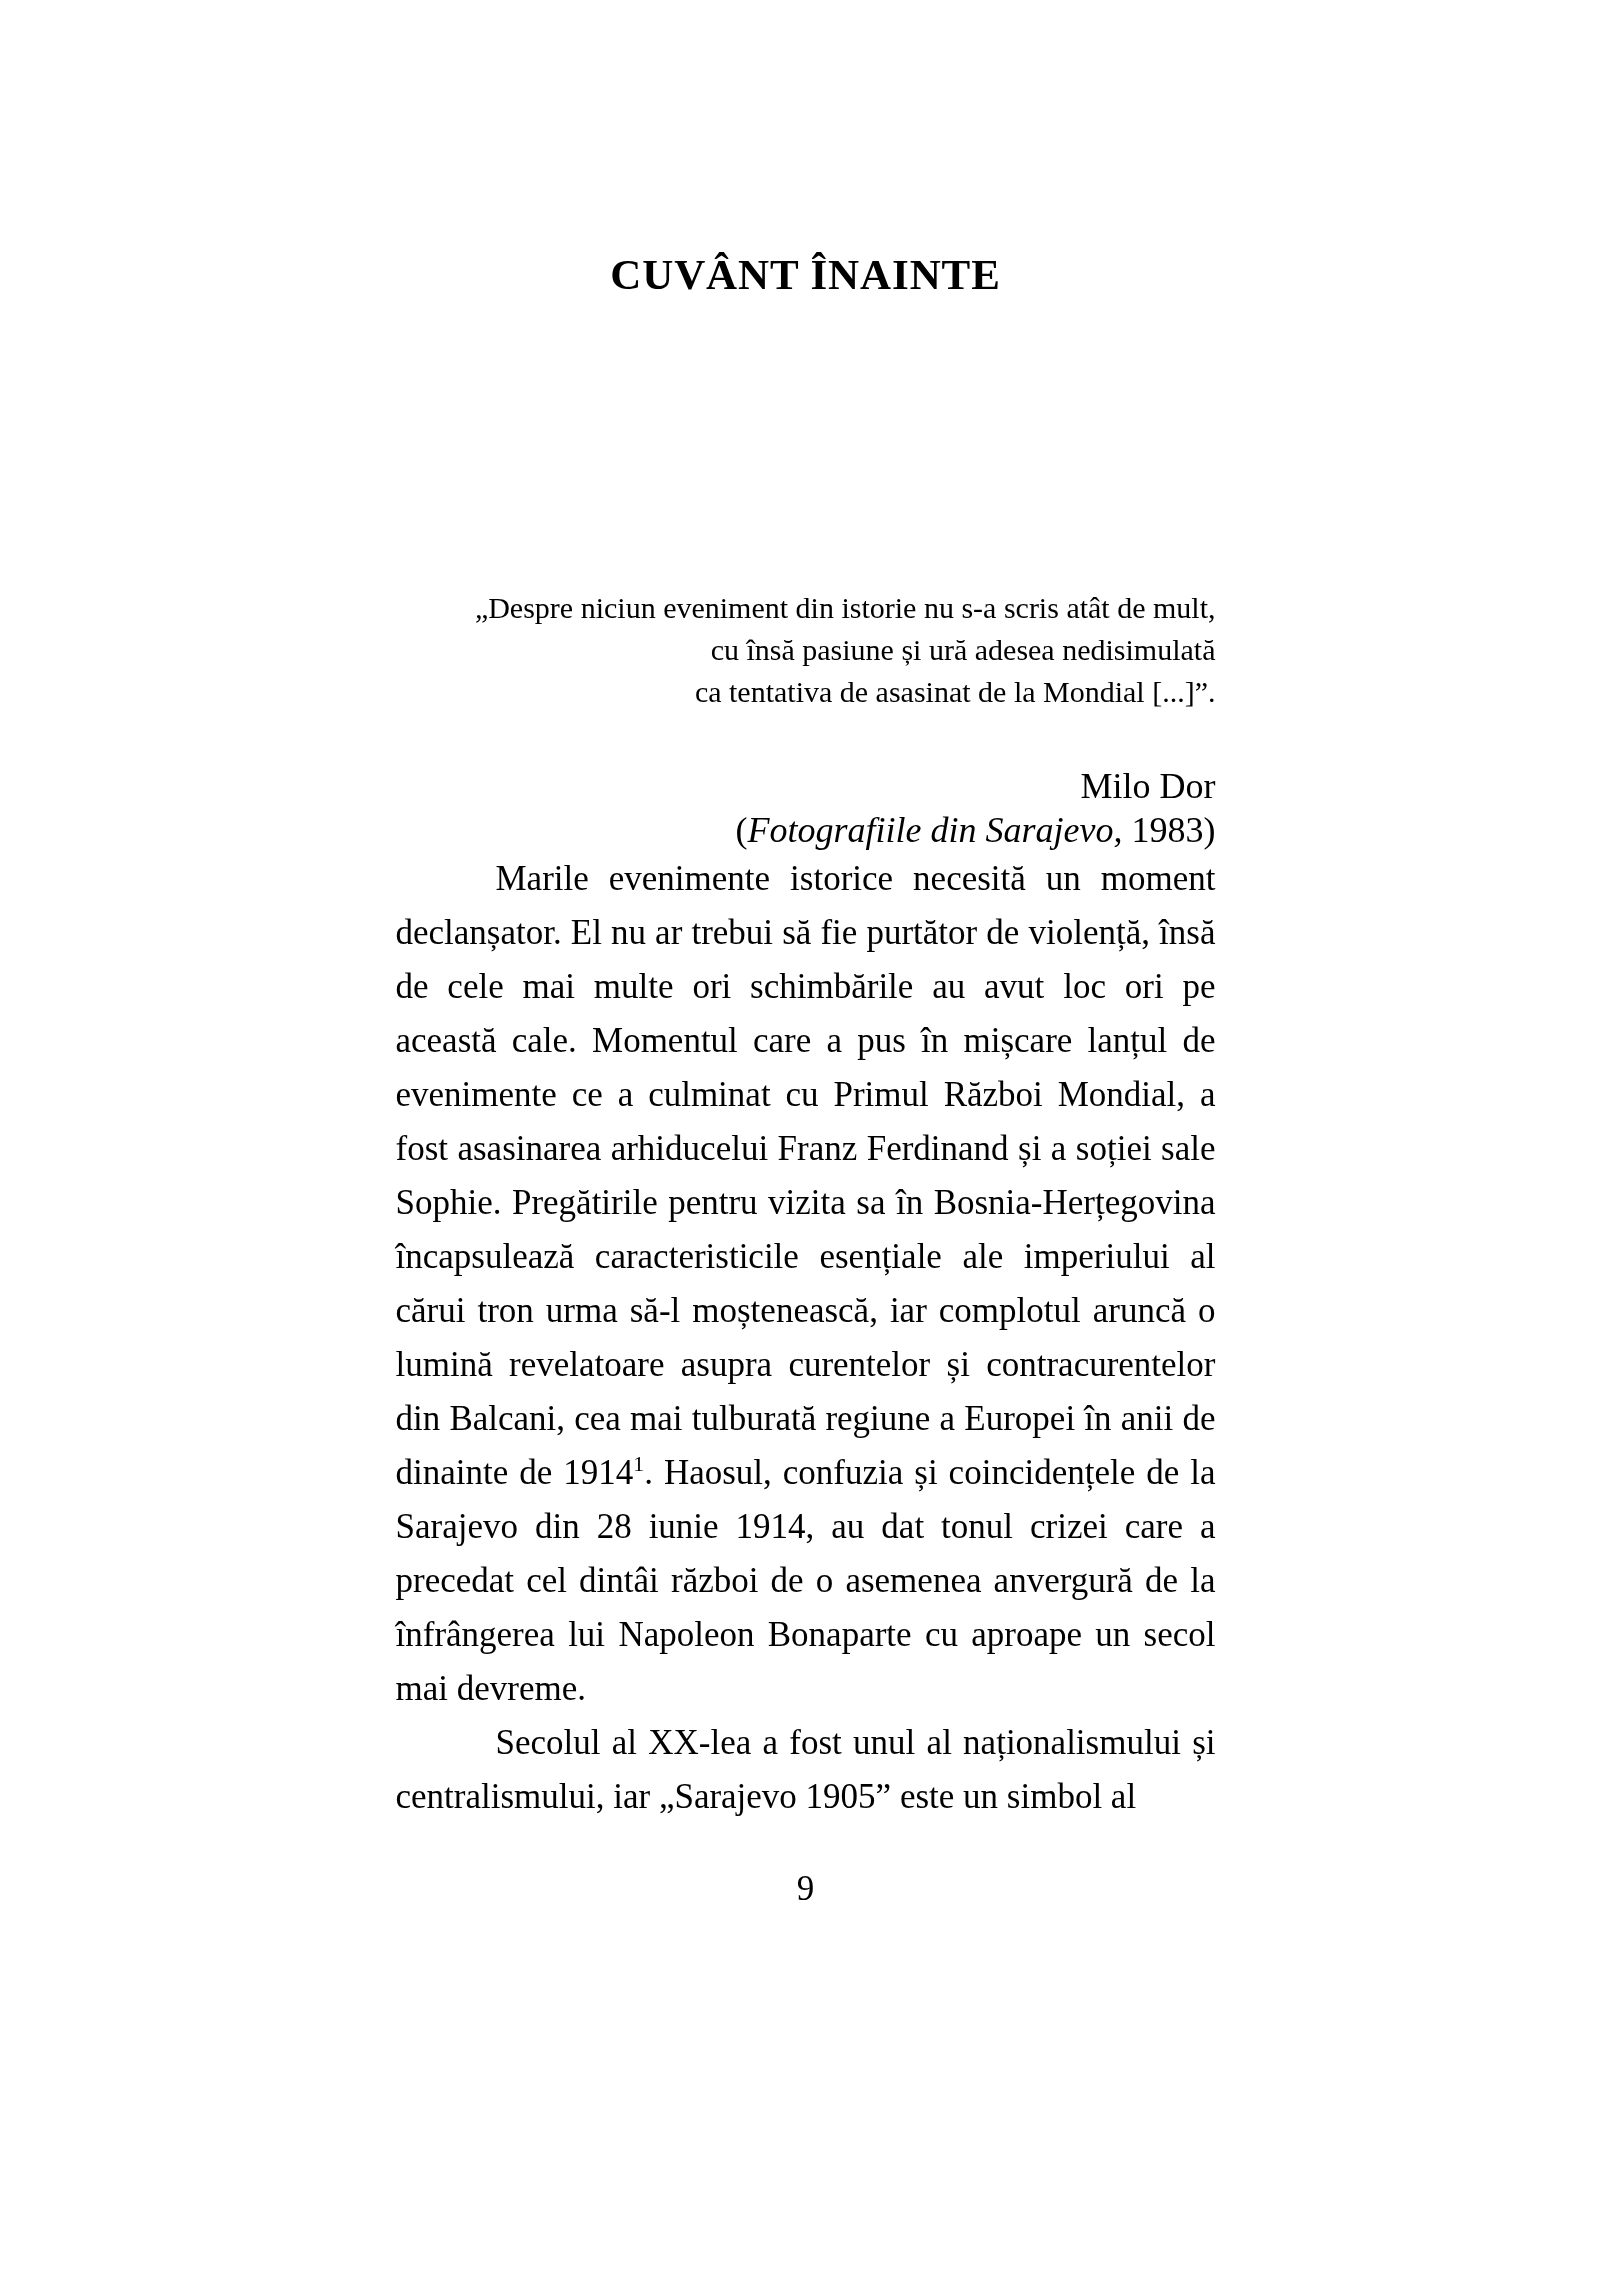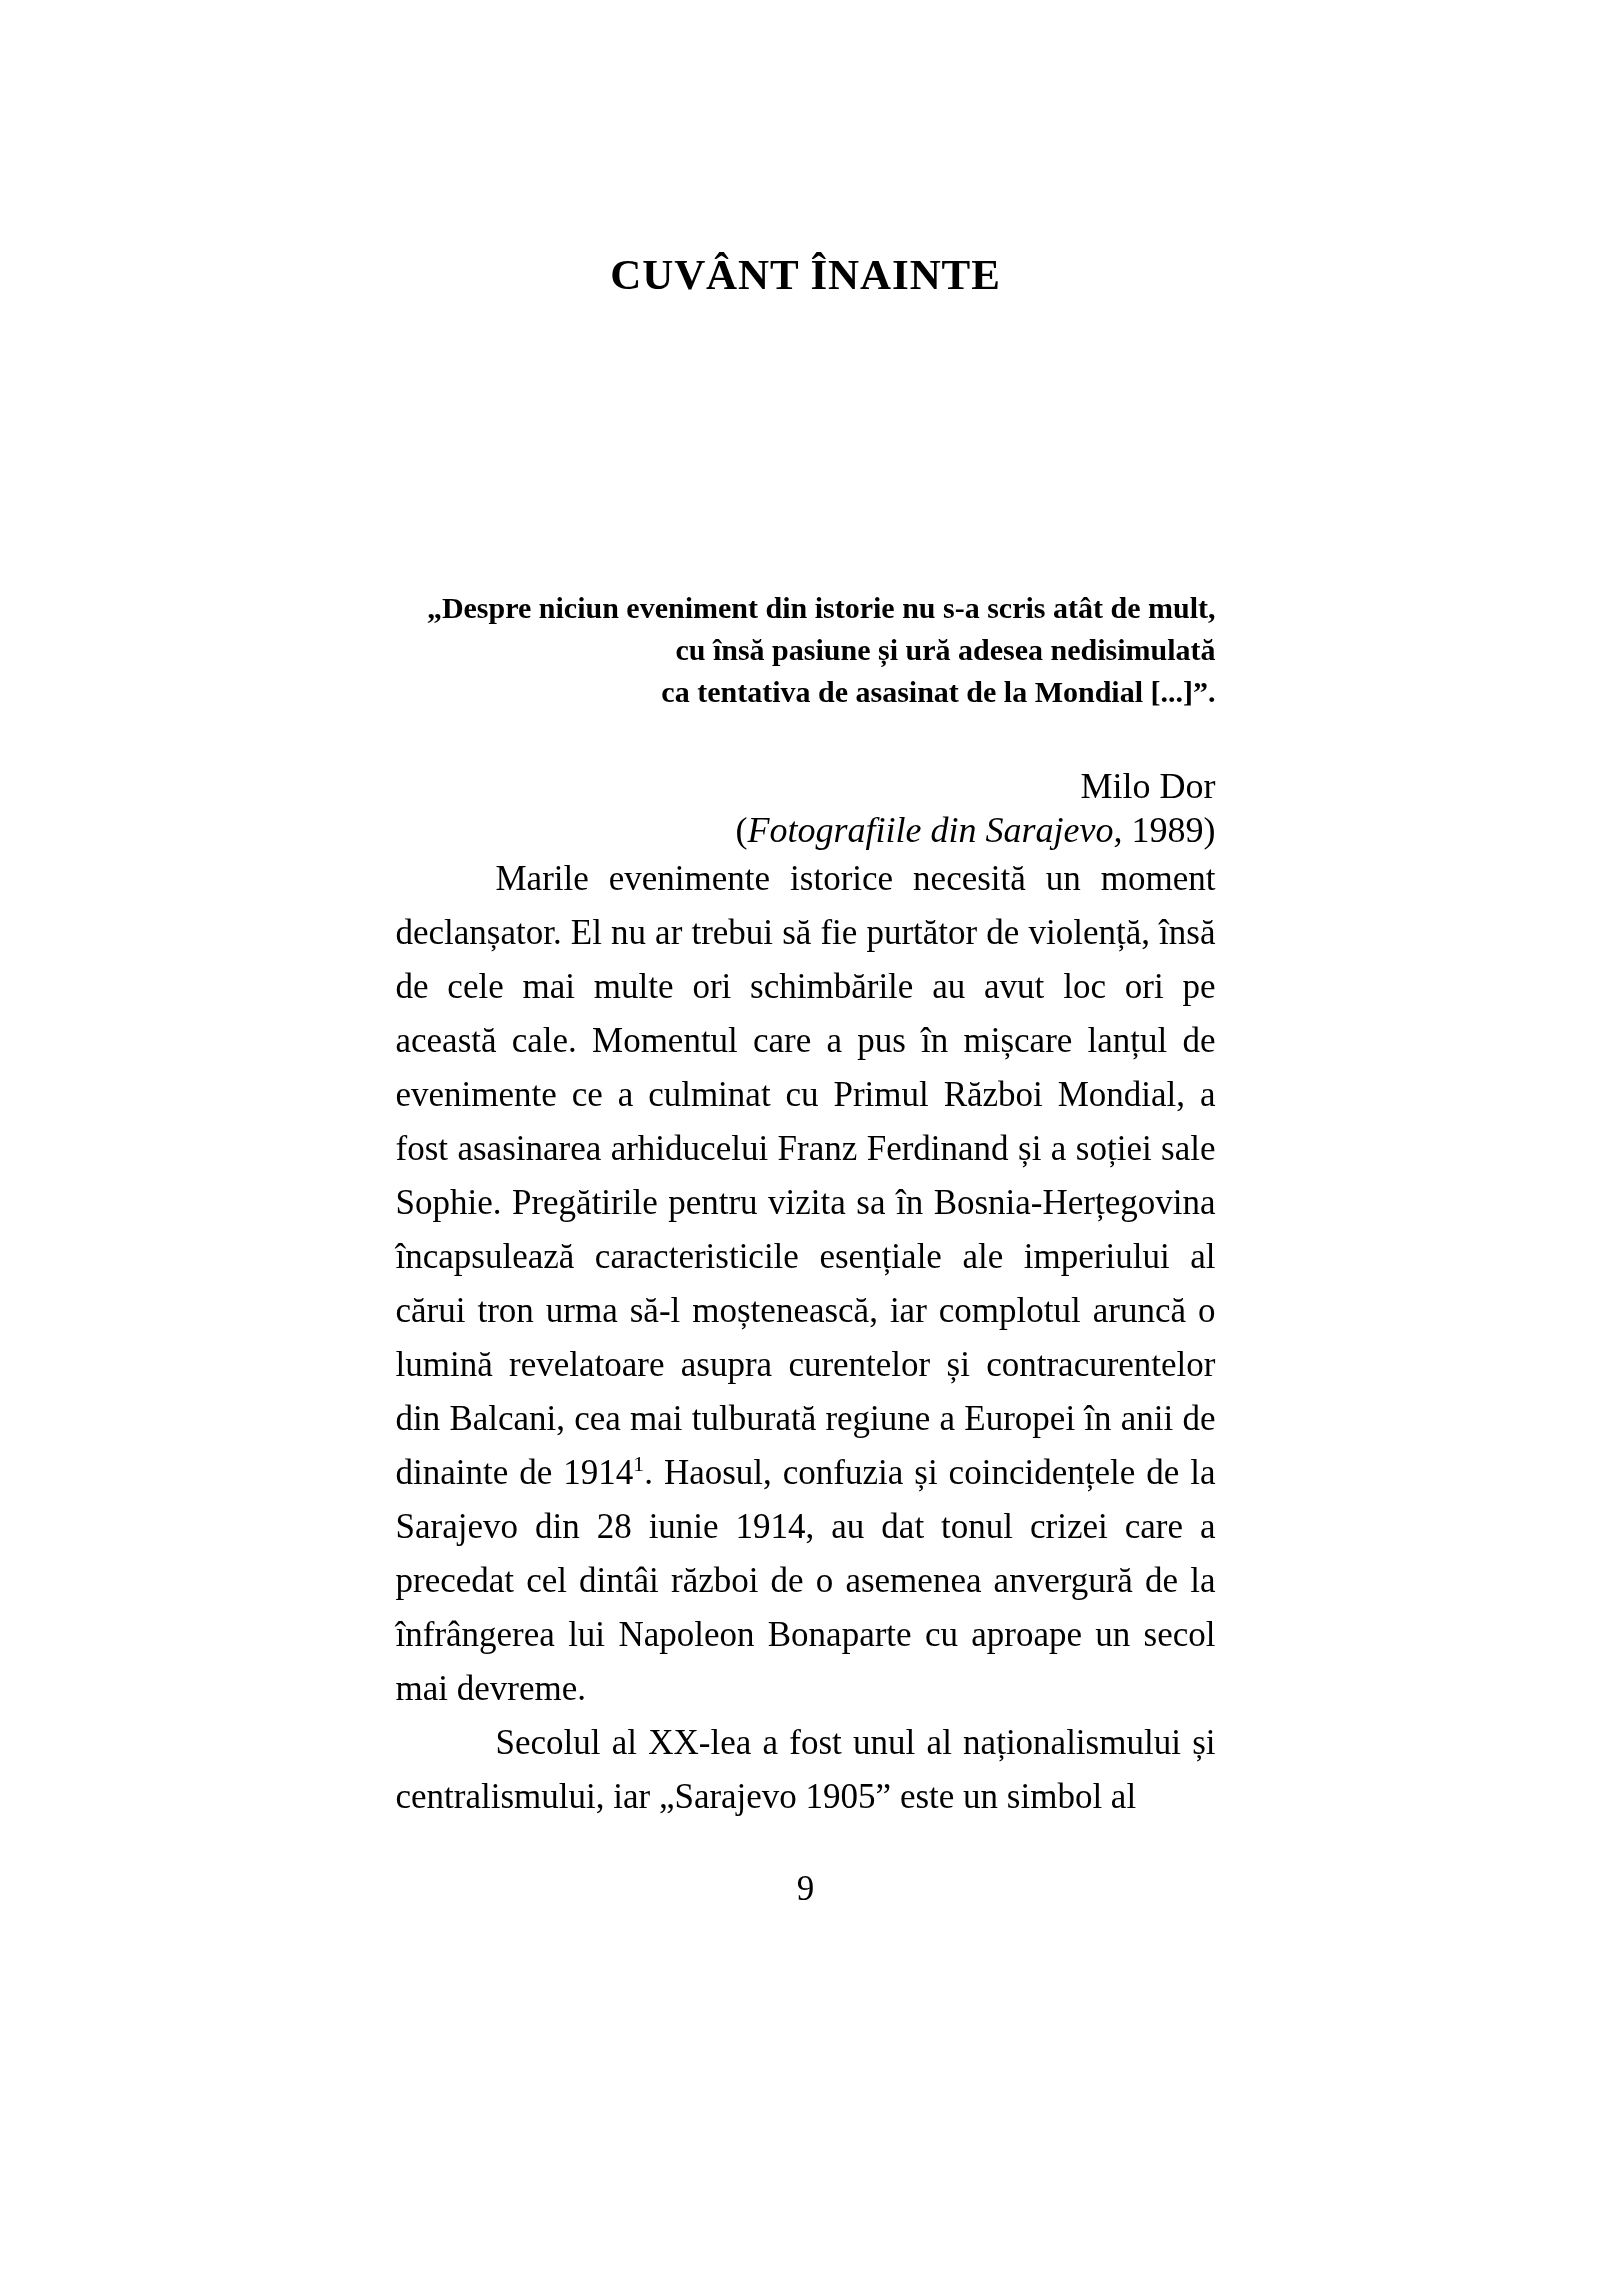--- a/index.html
+++ b/index.html
@@ -23,21 +23,21 @@
     margin: 0;
     text-align: center;
     font-size: 43px;
     line-height: 52px;
     font-weight: bold;
     letter-spacing: 0.9px;
   }
   .epigraph {
     margin-top: 286px;
     text-align: right;
-    font-weight: bold;
+    font-weight: normal;
     font-size: 30px;
     line-height: 42px;
   }
   .attribution {
     margin-top: 51px;
     text-align: right;
     font-size: 36px;
     line-height: 44px;
   }
   .italic { font-style: italic; }
@@ -84,21 +84,21 @@
   <h1 class="title">CUVÂNT ÎNAINTE</h1>
 
   <div class="epigraph">
     <div class="ep-line">„Despre niciun eveniment din istorie nu s-a scris atât de mult,</div>
     <div class="ep-line">cu însă pasiune și ură adesea nedisimulată</div>
     <div class="ep-line">ca tentativa de asasinat de la Mondial [...]”.</div>
   </div>
 
   <div class="attribution">
     <div>Milo Dor</div>
-    <div><span>(</span><span class="italic">Fotografiile din Sarajevo,</span><span> 1989)</span></div>
+    <div><span>(</span><span class="italic">Fotografiile din Sarajevo,</span><span> 1983)</span></div>
   </div>
 
   <div class="body-text">
     <p class="para"><span>Marile evenimente istorice necesită un moment declanșator. El nu ar trebui să fie purtător de violență, însă de cele mai multe ori schimbările au avut loc ori pe această cale. Momentul care a pus în mișcare lanțul de evenimente ce a culminat cu Primul Război Mondial, a fost asasinarea arhiducelui Franz Ferdinand și a soției sale Sophie. Pregătirile pentru vizita sa în Bosnia-Herțegovina încapsulează caracteristicile esențiale ale imperiului al cărui tron urma să-l moștenească, iar complotul aruncă o lumină revelatoare asupra curentelor și contracurentelor din Balcani, cea mai tulburată regiune a Europei în anii de dinainte de 1914</span><sup class="fnref">1</sup><span>. Haosul, confuzia și coincidențele de la Sarajevo din 28 iunie 1914, au dat tonul crizei care a precedat cel dintâi război de o asemenea anvergură de la înfrângerea lui Napoleon Bonaparte cu aproape un secol mai devreme.</span></p>
     <p class="para">Secolul al XX-lea a fost unul al naționalismului și centralismului, iar „Sarajevo 1905” este un simbol al</p>
   </div>
 
 
   <div class="page-number">9</div>
 

